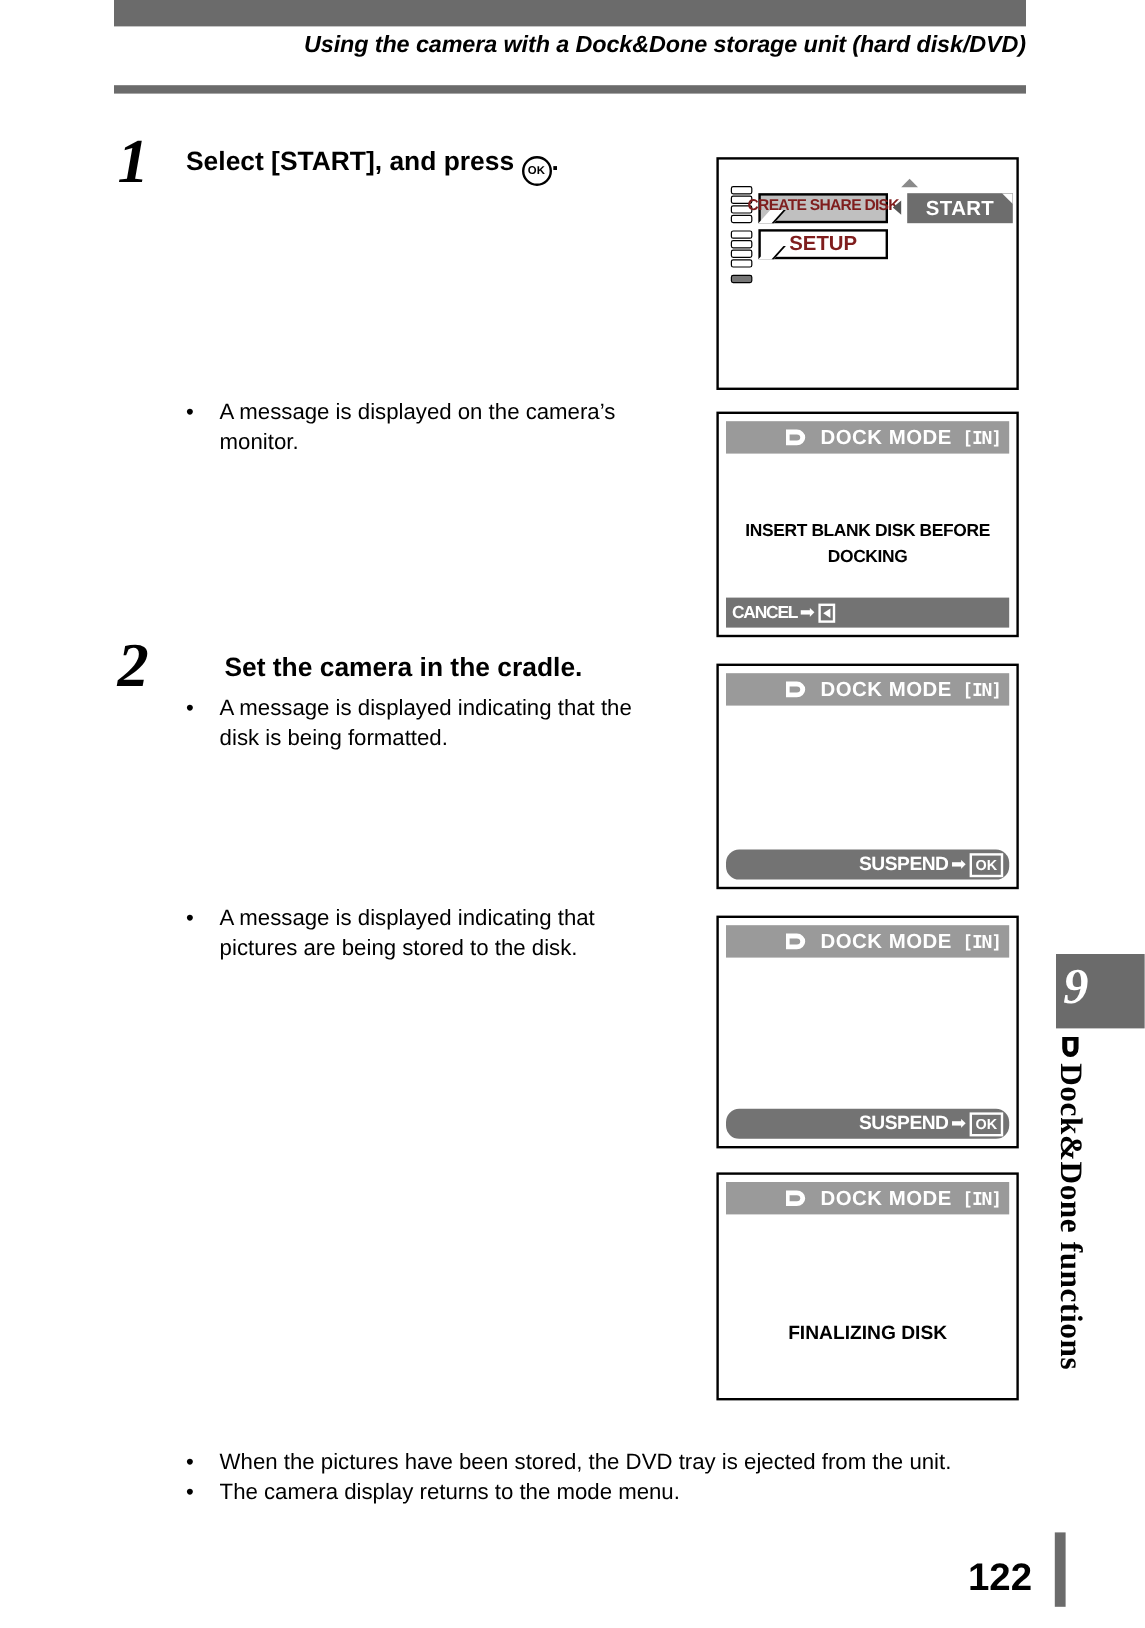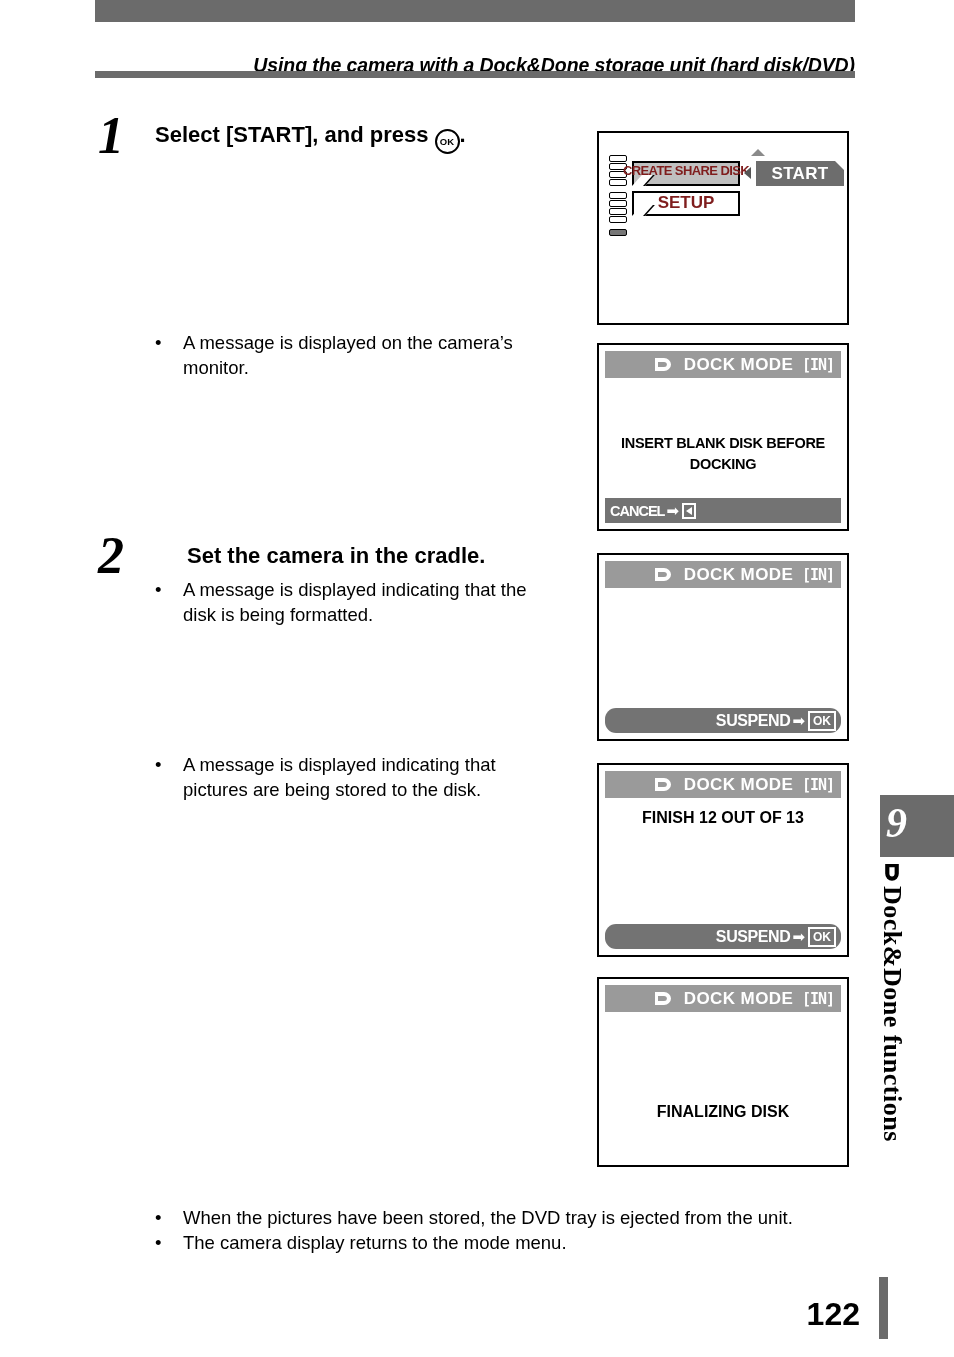--- a/index.html
+++ b/index.html
@@ -26,21 +26,20 @@
   #header-title {
     position: absolute;
     left: 95px; top: 26px;
     width: 760px;
     text-align: right;
     font-style: italic;
     font-weight: bold;
     font-size: 19.5px;
     letter-spacing: -0.1px;
     color: #000;
-    margin-top: 28px;
   }
   #header-rule {
     position: absolute;
     left: 95px; top: 71px;
     width: 760px; height: 7px;
     background: #6b6b6b;
   }
 
   
   .step-num {
@@ -454,21 +453,20 @@
     <span class="dock-logo">
       <svg width="21" height="17" viewBox="0 0 21 17" aria-hidden="true">
         <path d="M2 2 H11 A7 6.5 0 0 1 11 15 H2 Z" fill="#ffffff"></path>
         <path d="M5 6 H11 A2.5 2.2 0 0 1 11 11 H5 Z" fill="#9a9a9a"></path>
       </svg>
     </span>
     <span class="dock-title">DOCK MODE</span>
     <span class="dock-in">[IN]</span>
   </div>
   <div class="dock-msg" id="msg-storing">
-    <div>FINISH 12 OUT OF 13</div>
   </div>
   <div class="dock-foot foot-right">
     <span class="foot-label">SUSPEND</span>
     <span class="foot-arrow">➡</span>
     <span class="key-box">OK</span>
   </div>
 </div>
 
 <div class="screen" id="screen-finalize">
   <div class="dock-bar">

